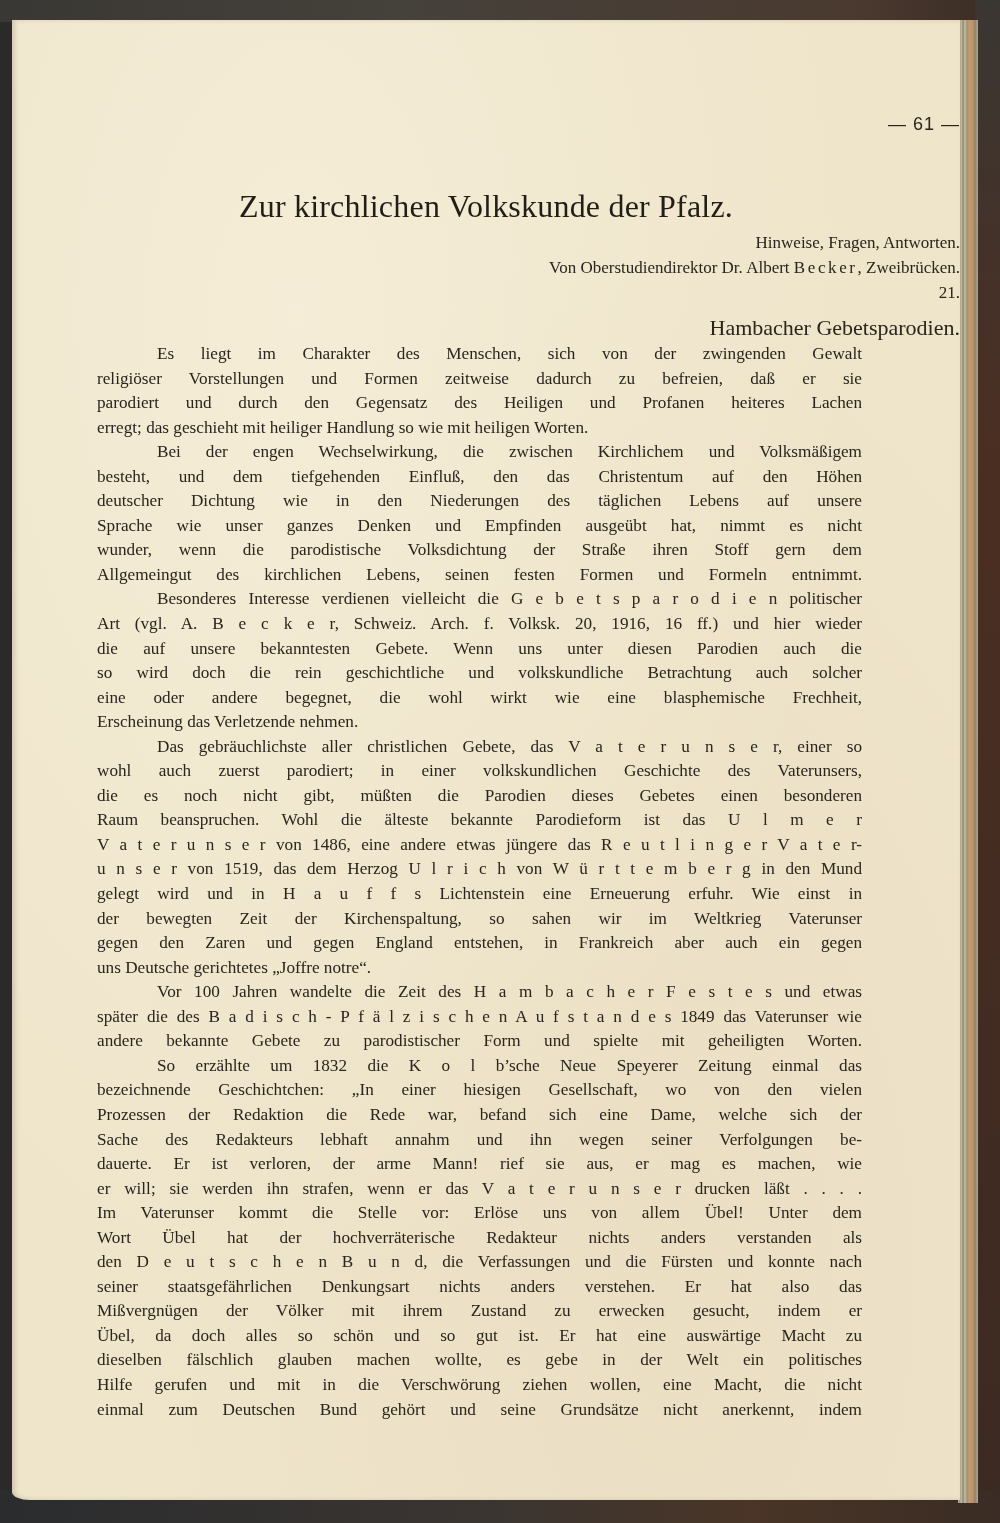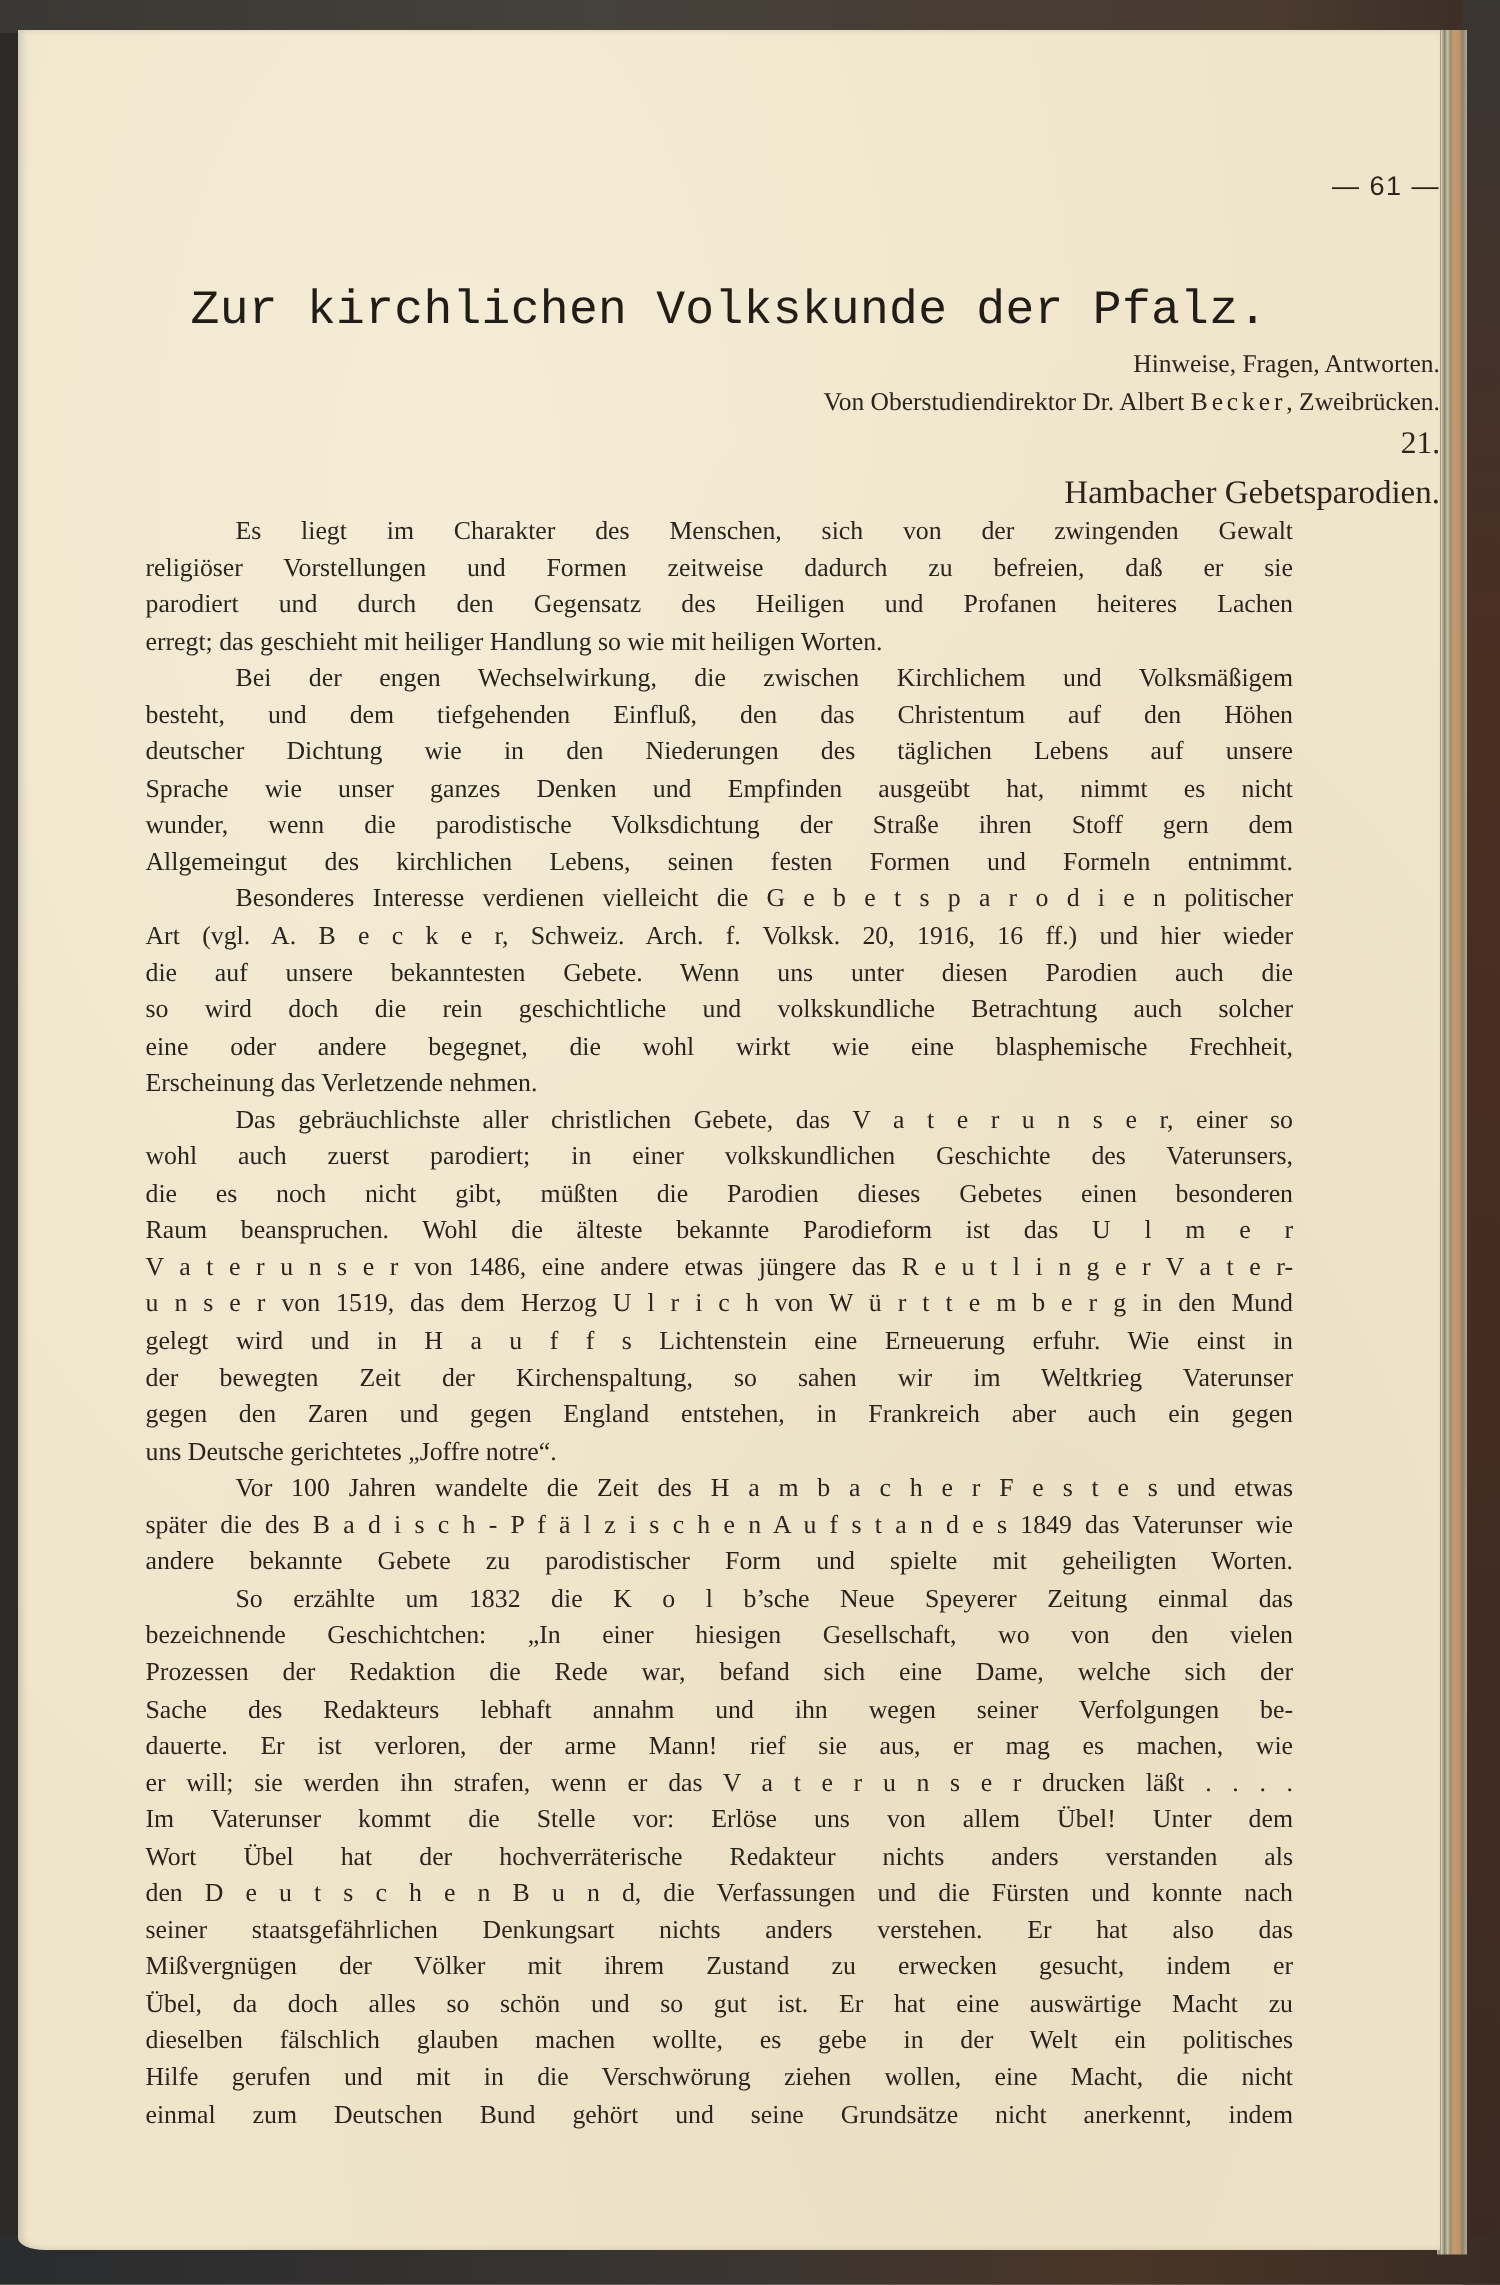--- a/index.html
+++ b/index.html
@@ -36,29 +36,29 @@
     box-shadow: inset 3px 0 4px rgba(120,110,90,0.25);
   }
   .page-number {
     position: absolute; left: 0; width: 948px; top: 94px;
     text-align: right; font-size: 18px; color: #2a241d;
     font-family: "Liberation Sans Narrow", "Liberation Sans", sans-serif;
     letter-spacing: 1px;
   }
   .title {
     position: absolute; left: 0; width: 948px; top: 168px;
-    text-align: center; font-family: Liberation Mono, monospace;
+    text-align: center; font-family: Liberation Serif, serif;
     font-size: 32px; color: #221d17; letter-spacing: 0.2px;
   }
   .subtitle, .byline, .section-num, .section-title {
     position: absolute; left: 0; width: 948px; text-align: right; color: #2a241d;
   }
   .subtitle { top: 213px; font-size: 17px; }
   .byline   { top: 238px; font-size: 17px; }
-  .section-num { top: 263px; font-size: 21px; }
+  .section-num { top: 263px; font-size: 17px; }
   .section-title { top: 295px; font-size: 22px; }
   .spaced { letter-spacing: 2.6px; }
   .body-text {
     position: absolute; left: 85px; top: 322px; width: 765px;
     font-size: 17.2px; line-height: 24.55px; color: #2a241d;
     text-align: justify;
   }
   .body-text .line {
     display: block; height: 24.55px; white-space: nowrap;
     text-align-last: justify; text-align: justify;

